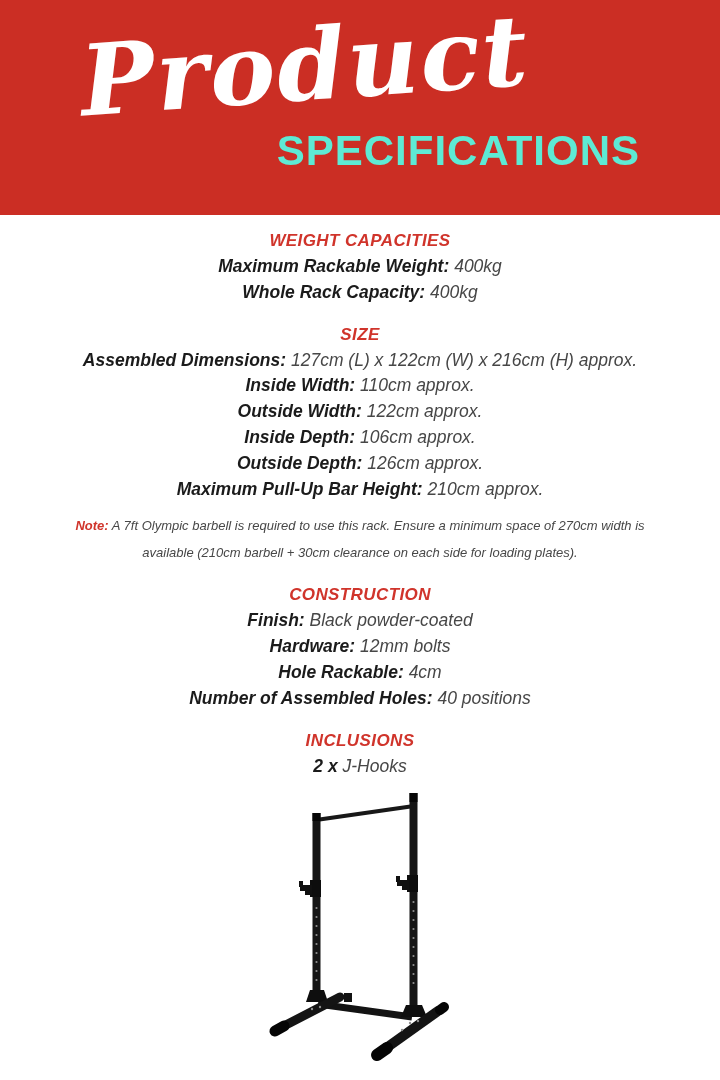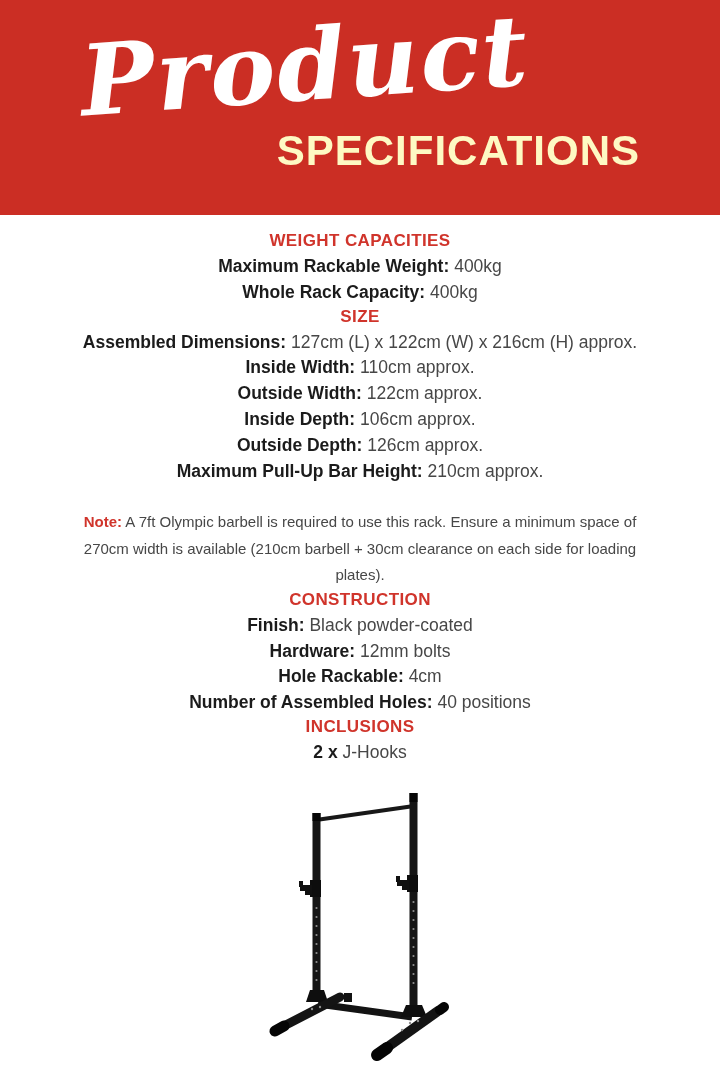--- a/index.html
+++ b/index.html
@@ -23,48 +23,49 @@
     font-style: italic; font-weight: 700;
     font-size: 98px; line-height: 1.1;
     color: #ffffff;
     transform: rotate(-4deg);
     letter-spacing: 2px;
   }
   .block-title {
     position: absolute; top: 130px; right: 80px;
     font-size: 42px; line-height: 1;
     font-weight: 800; letter-spacing: 1px;
-    color: #fef9c3;
+    color: #5eead4;
   }
 
   
   .content {
     position: absolute; top: 215px; left: 0;
     width: 720px;
     text-align: center;
+    font-style: italic;
   }
   .sec-heading {
     margin: 0;
     font-size: 17px; line-height: 22px;
     font-weight: 800; letter-spacing: 0.4px;
     color: #d0342b;
   }
   .mt-first { margin-top: 15px; }
-  .mt-sec   { }
+  .mt-sec   { margin-top: 18px; }
   .sec-heading + .rows { margin-top: 2px; }
   .row {
     margin: 0;
     font-size: 17.5px; line-height: 25.8px;
     color: #474747;
   }
   .row strong { font-weight: 700; color: #1b1b1b; text-align: right; }
   .note {
     width: 575px;
-    margin: 25px auto 0;
-    font-size: 15px; line-height: 26.5px;
+    margin: 11px auto 0;
+    font-size: 13px; line-height: 26.5px;
     color: #474747;
   }
   .note strong { font-weight: 700; color: #d0342b; }
 
   
   .rack {
     position: absolute; top: 780px; left: 250px;
     width: 260px; height: 300px;
   }
 </style>

